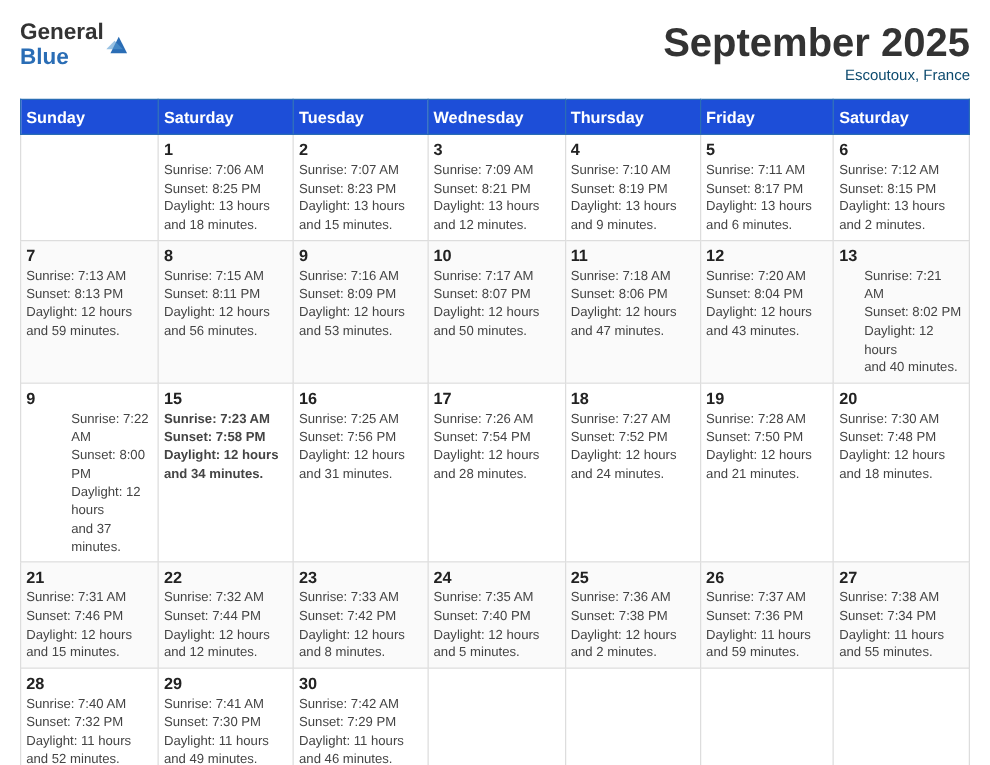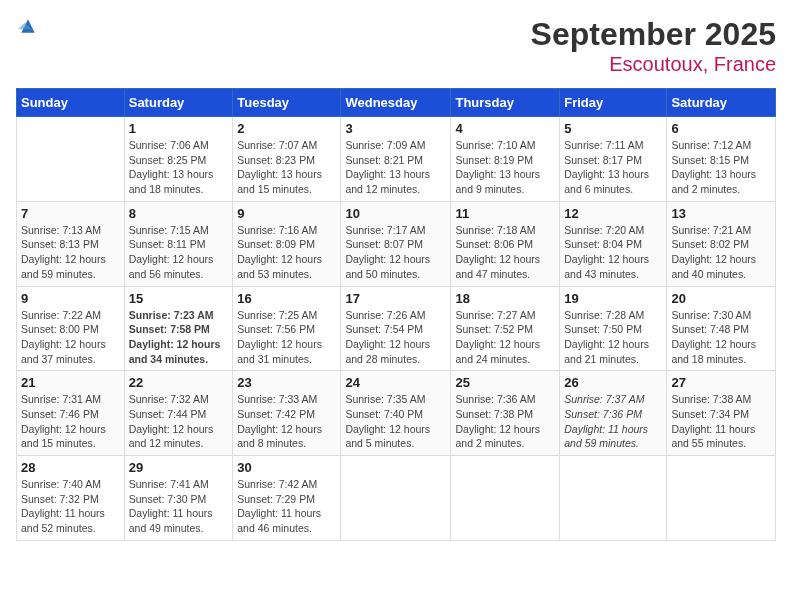--- a/index.html
+++ b/index.html
@@ -36,22 +36,22 @@
     }
     .title-block {
       text-align: right;
     }
     .month-title {
       font-size: 32px;
       font-weight: bold;
       color: #333;
     }
     .location {
-      font-size: 20px;
-      color: #be185d;
+      font-size: 12px;
+      color: #0c4a6e;
     }
     table {
       width: 100%;
       border-collapse: collapse;
       font-size: 11px;
     }
     thead tr {
       background-color: #1d4ed8;
       color: #fff;
     }
@@ -102,20 +102,24 @@
       align-items: center;
     }
   </style>
 </head>
 <body>
 
 <div class="header">
   <div class="logo">
     <div class="logo-wrapper">
       <div class="logo-row">
+        <div class="logo-text">
+          <span class="logo-general">General</span>
+          <span class="logo-blue">Blue</span>
+        </div>
         <svg class="logo-icon" viewBox="0 0 30 30">
           <polygon points="5,25 15,5 25,25" fill="#2a6db5"></polygon>
           <polygon points="0,20 10,10 20,20" fill="#5599d0" opacity="0.6"></polygon>
         </svg>
       </div>
     </div>
   </div>
   <div class="title-block">
     <div class="month-title">September 2025</div>
     <div class="location">Escoutoux, France</div>
@@ -218,30 +222,30 @@
         </td>
         <td>
           <span class="day-number">12</span>
           <div class="day-info" style="white-space: pre-line;">Sunrise: 7:20 AM
 Sunset: 8:04 PM
 Daylight: 12 hours
 and 43 minutes.</div>
         </td>
         <td>
           <span class="day-number">13</span>
-          <div class="day-info" style="white-space: pre-line;">Sunrise: 7:21 AM
+          <div class="day-info" style="white-space: pre-line; margin-left: 20px;">Sunrise: 7:21 AM
 Sunset: 8:02 PM
 Daylight: 12 hours
 and 40 minutes.</div>
         </td>
       </tr>
       <tr>
         <td>
           <span class="day-number">9</span>
-          <div class="day-info" style="white-space: pre-line;">Sunrise: 7:22 AM
+          <div class="day-info" style="white-space: pre-line; margin-left: 36px;">Sunrise: 7:22 AM
 Sunset: 8:00 PM
 Daylight: 12 hours
 and 37 minutes.</div>
         </td>
         <td>
           <span class="day-number">15</span>
           <div class="day-info" style="white-space: pre-line; font-weight: bold;">Sunrise: 7:23 AM
 Sunset: 7:58 PM
 Daylight: 12 hours
 and 34 minutes.</div>
@@ -313,21 +317,21 @@
         </td>
         <td>
           <span class="day-number">25</span>
           <div class="day-info" style="white-space: pre-line;">Sunrise: 7:36 AM
 Sunset: 7:38 PM
 Daylight: 12 hours
 and 2 minutes.</div>
         </td>
         <td>
           <span class="day-number">26</span>
-          <div class="day-info" style="white-space: pre-line; font-style: italic;">Sunrise: 7:37 AM
+          <div class="day-info" style="white-space: pre-line;">Sunrise: 7:37 AM
 Sunset: 7:36 PM
 Daylight: 11 hours
 and 59 minutes.</div>
         </td>
         <td>
           <span class="day-number">27</span>
           <div class="day-info" style="white-space: pre-line;">Sunrise: 7:38 AM
 Sunset: 7:34 PM
 Daylight: 11 hours
 and 55 minutes.</div>

